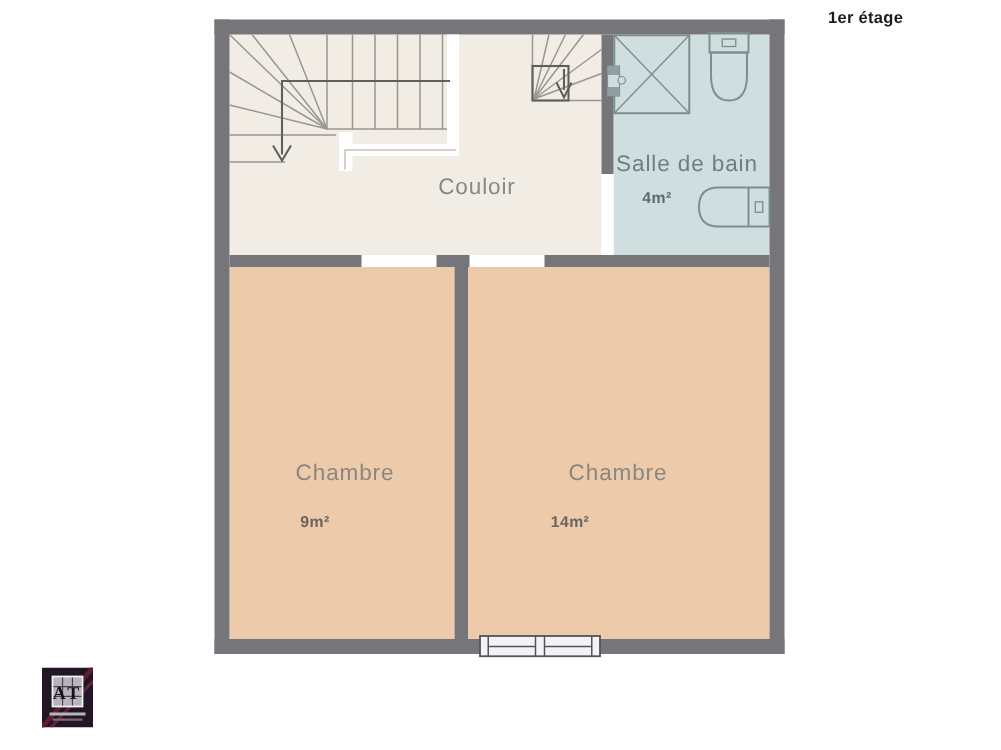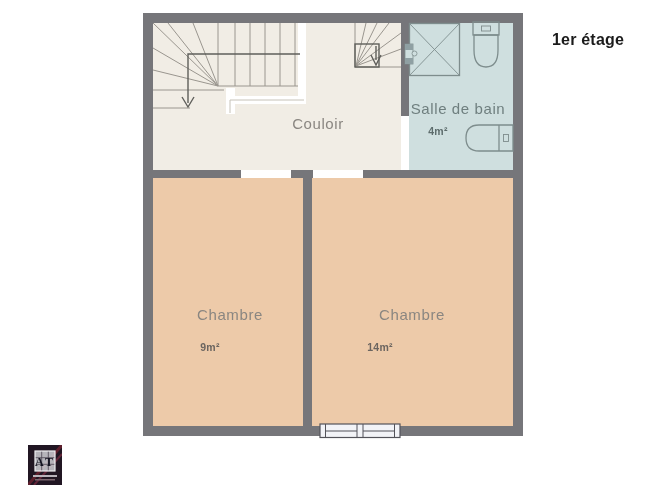--- a/index.html
+++ b/index.html
@@ -1,18 +1,18 @@
 <!DOCTYPE html>
 <html><head>
 <meta charset="utf-8">
 <style>
   html,body{margin:0;padding:0;background:#ffffff;}
   .canvas{position:relative;width:667px;height:500px;background:#ffffff;overflow:hidden;
           font-family:"Liberation Sans",sans-serif;}
-  .floor-title{position:absolute;left:552px;top:31px;font-size:16px;font-weight:bold;
+  .floor-title{position:absolute;left:552px;top:6px;font-size:11px;font-weight:bold;
                color:#1b1b1b;letter-spacing:.2px;}
   svg{position:absolute;left:0;top:0;}
   .wall{fill:#76767a;}
   .floor-couloir{fill:#f1ede5;}
   .floor-bath{fill:#cfdfdf;}
   .floor-bed{fill:#edcaa9;}
   .gap{fill:#ffffff;}
   .stair{stroke:#9a968f;stroke-width:1;fill:none;}
   .stair-dark{stroke:#5f5f5b;stroke-width:1.4;fill:none;}
   .white-band{fill:#ffffff;}

